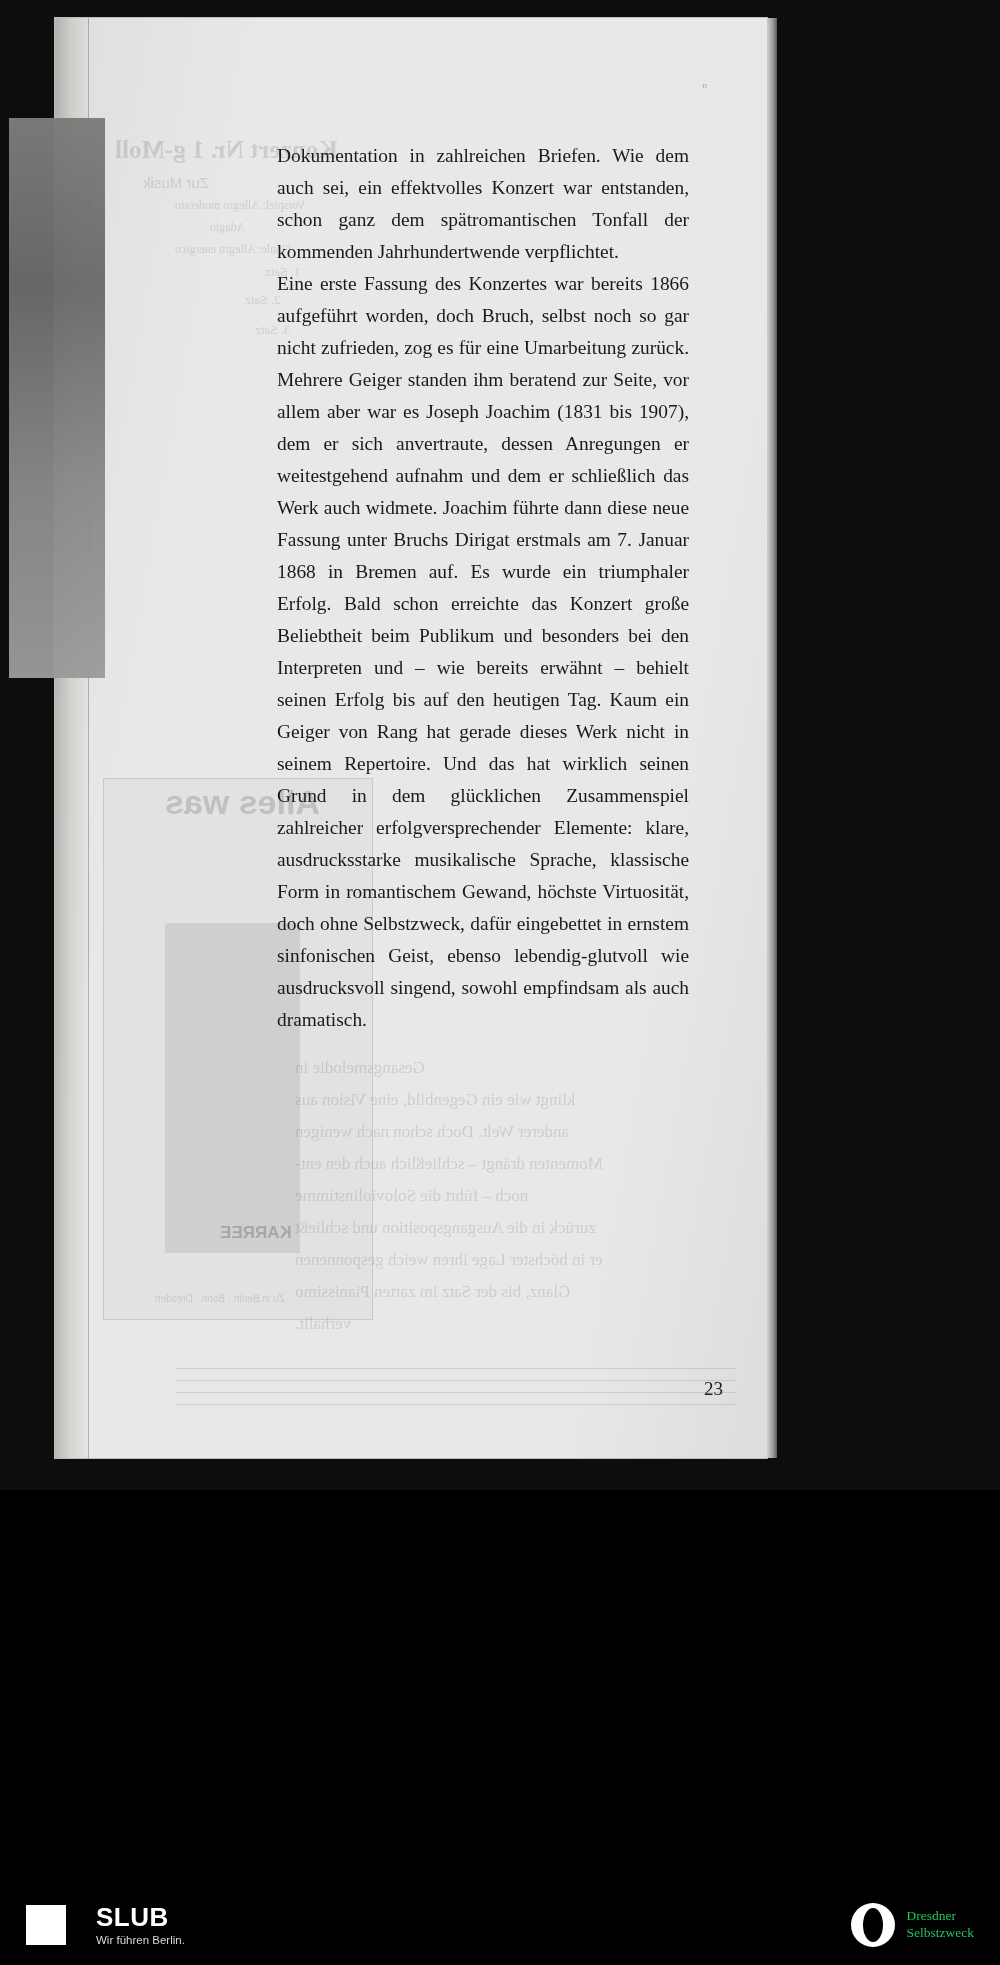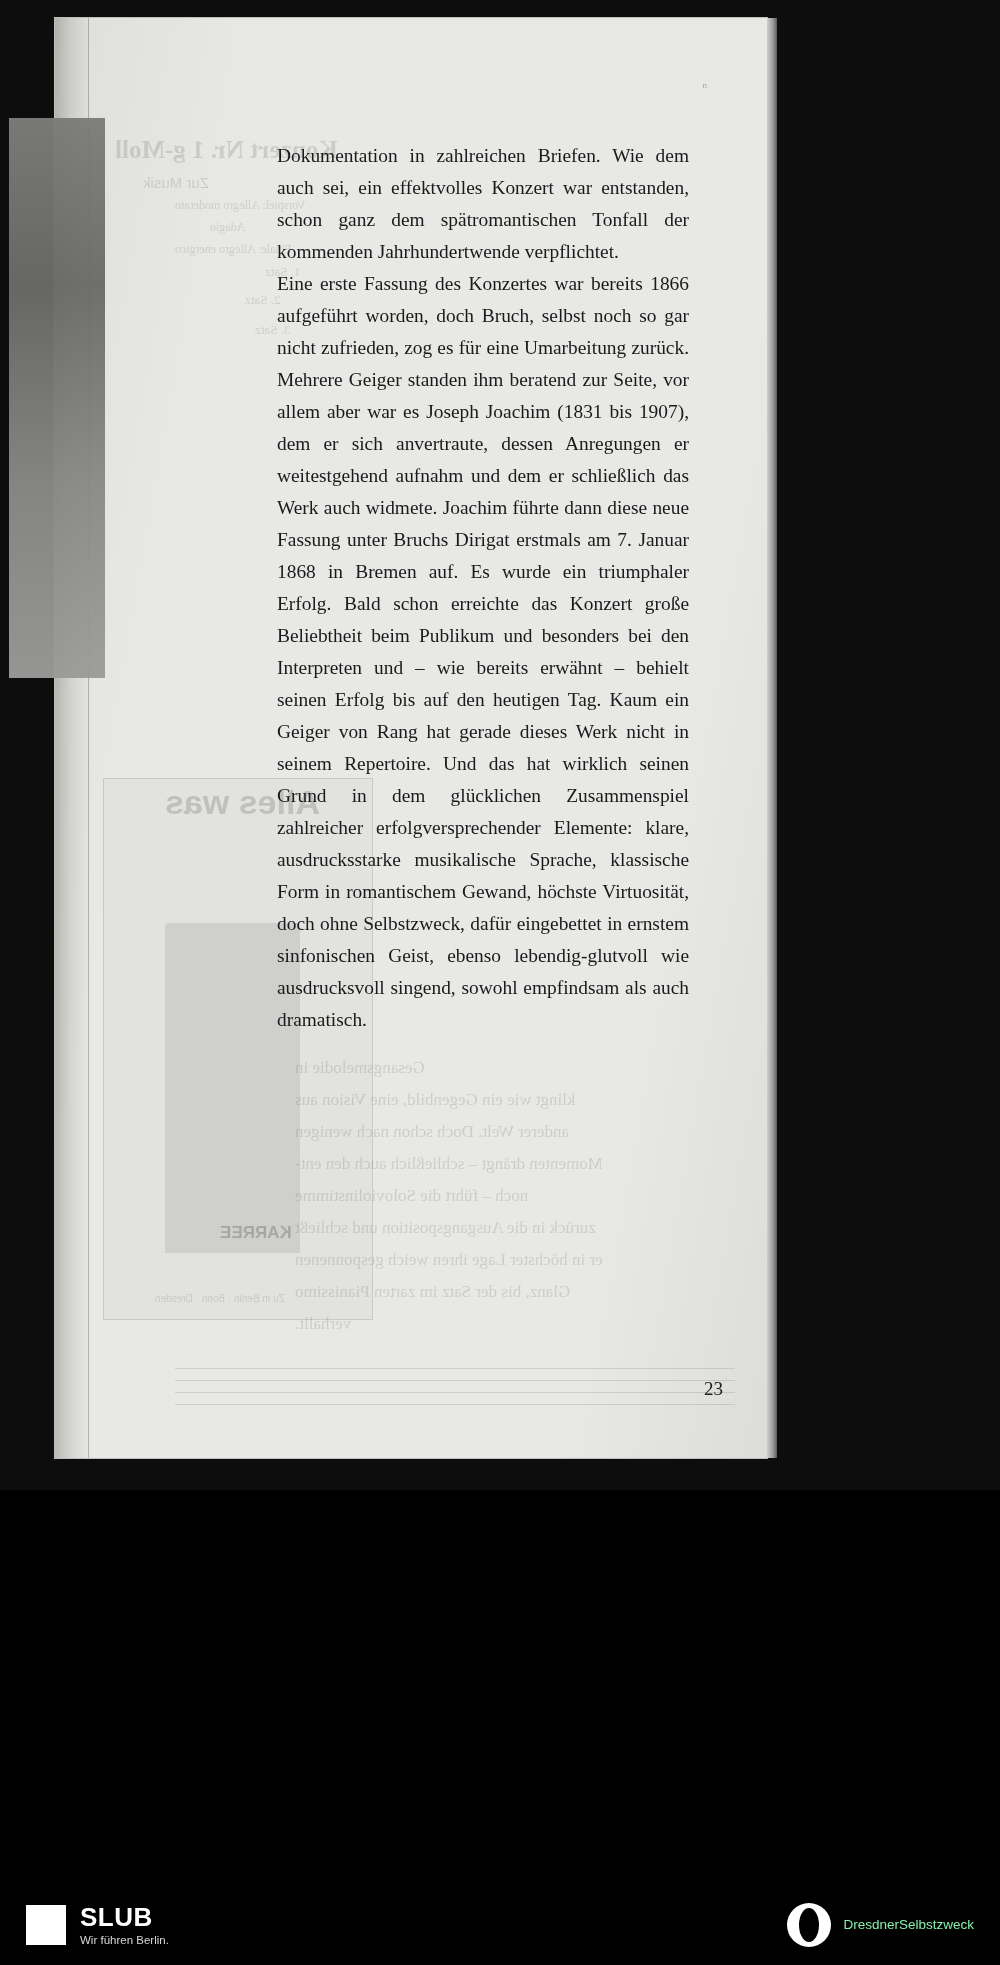--- a/index.html
+++ b/index.html
@@ -189,20 +189,21 @@
   #slub-mark {
     width: 40px;
     height: 40px;
     background: #ffffff;
   }
   #slub-text-wrap {
     display: flex;
     flex-direction: column;
     justify-content: center;
     line-height: 1.1;
+    margin-left: 16px;
   }
   #slub-name {
     color: #ffffff;
     font-family: "Liberation Sans", sans-serif;
     font-weight: bold;
     font-size: 26px;
     letter-spacing: 0.5px;
   }
   #slub-tagline {
     color: #d8d8d8;
@@ -227,24 +228,24 @@
     position: absolute;
     left: 12px;
     top: 5px;
     width: 20px;
     height: 34px;
     border-radius: 50%;
     background: #000000;
   }
   #dp-text {
     display: flex;
-    flex-direction: row;
+    flex-direction: column;
     line-height: 1.25;
-    color: #86efac;
-    font-family: Liberation Sans, sans-serif;
+    color: #22c55e;
+    font-family: Liberation Serif, serif;
     font-size: 13.5px;
   }
 </style>
 </head>
 <body>
 
 <div id="scan-viewport">
 
   <div id="page">
 

